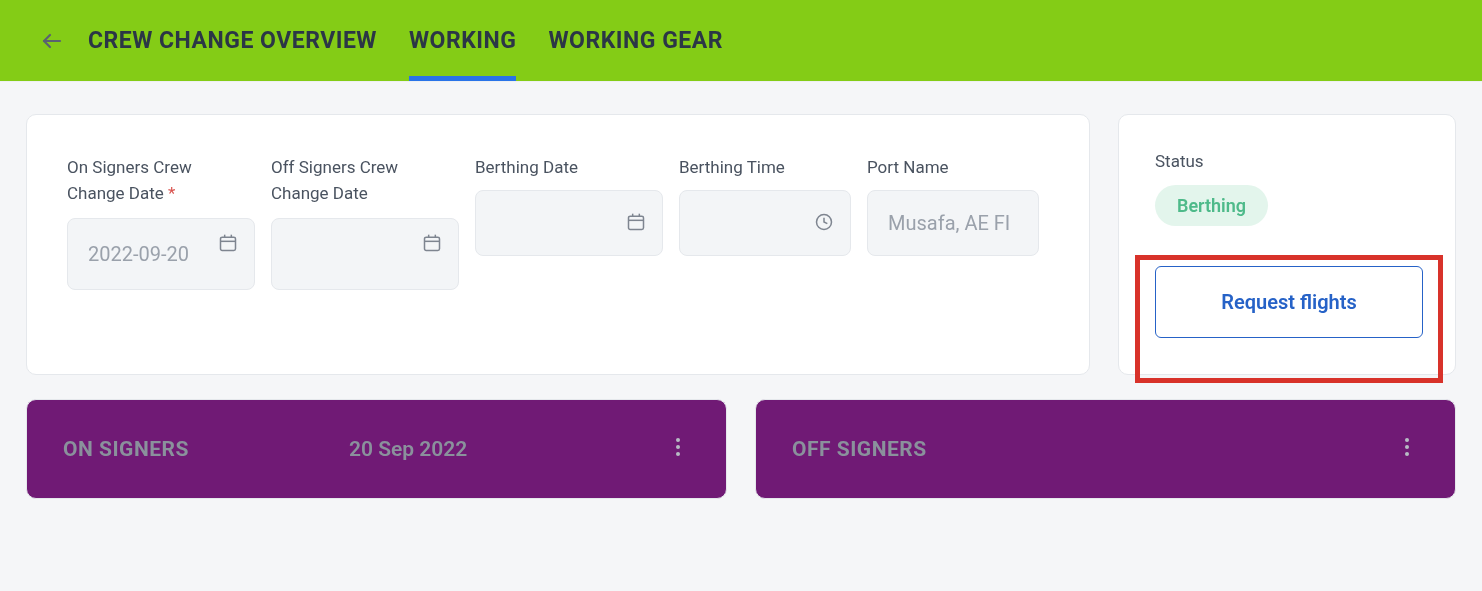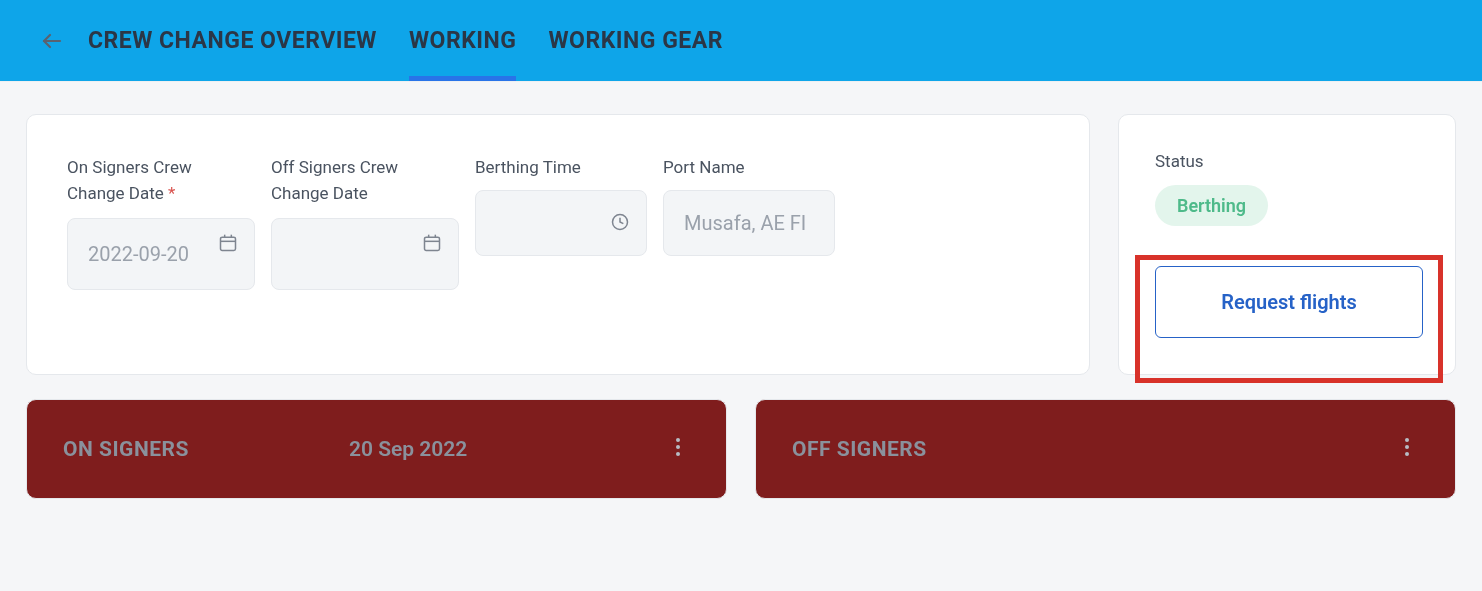--- a/index.html
+++ b/index.html
@@ -7,21 +7,21 @@
       margin: 0;
       padding: 0;
     }
     body {
       font-family: -apple-system, BlinkMacSystemFont, "Segoe UI", Roboto, sans-serif;
       background: #f5f6f8;
       color: #3a4452;
       width: 1482px;
     }
     .header {
-      background: #0ea5e9;
+      background: #84cc16;
       display: flex;
       align-items: center;
       padding: 0 40px;
       height: 82px;
       border-bottom: 1px solid #eef0f2;
     }
     .back-arrow {
       width: 24px;
       height: 24px;
       color: #5a6270;
@@ -157,21 +157,21 @@
       display: flex;
       align-items: center;
       justify-content: center;
     }
     .lower {
       padding: 24px 26px 0 26px;
       display: flex;
       gap: 28px;
     }
     .panel {
-      background: #7f1d1d;
+      background: #701a75;
       border: 1px solid #e5e8ec;
       border-radius: 10px;
       flex: 1;
       padding: 32px 36px;
       display: flex;
       align-items: center;
       justify-content: space-between;
       min-height: 100px;
     }
     .panel-left {
@@ -250,20 +250,36 @@
               <rect x="3" y="5" width="18" height="16" rx="2"></rect>
               <line x1="3" y1="10" x2="21" y2="10"></line>
               <line x1="8" y1="2" x2="8" y2="6"></line>
               <line x1="16" y1="2" x2="16" y2="6"></line>
             </svg>
           </span>
         </div>
       </div>
       <div class="field">
         <div class="label">
+          <span>Berthing Date</span><br>&nbsp;
+        </div>
+        <div class="input w-188" style="height:66px; margin-top:-28px;">
+          <span></span>
+          <span class="input-icon center">
+            <svg viewBox="0 0 24 24" width="20" height="20" fill="none" stroke="currentColor" stroke-width="1.8">
+              <rect x="3" y="5" width="18" height="16" rx="2"></rect>
+              <line x1="3" y1="10" x2="21" y2="10"></line>
+              <line x1="8" y1="2" x2="8" y2="6"></line>
+              <line x1="16" y1="2" x2="16" y2="6"></line>
+            </svg>
+          </span>
+        </div>
+      </div>
+      <div class="field">
+        <div class="label">
           <span>Berthing Time</span><br>&nbsp;
         </div>
         <div class="input w-172" style="height:66px; margin-top:-28px;">
           <span></span>
           <span class="input-icon center">
             <svg viewBox="0 0 24 24" width="20" height="20" fill="none" stroke="currentColor" stroke-width="1.8">
               <circle cx="12" cy="12" r="9"></circle>
               <polyline points="12,7 12,12 16,14"></polyline>
             </svg>
           </span>

